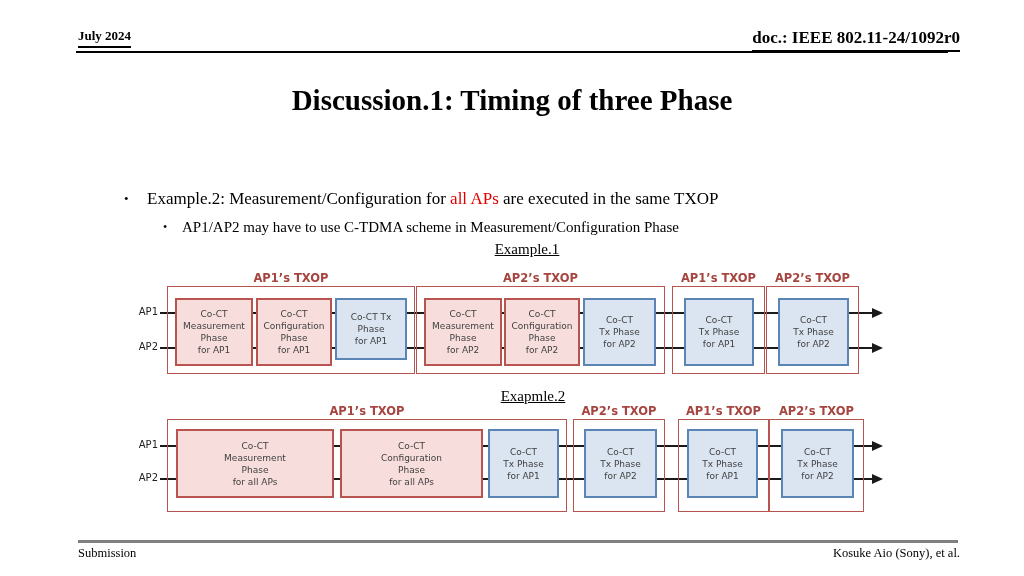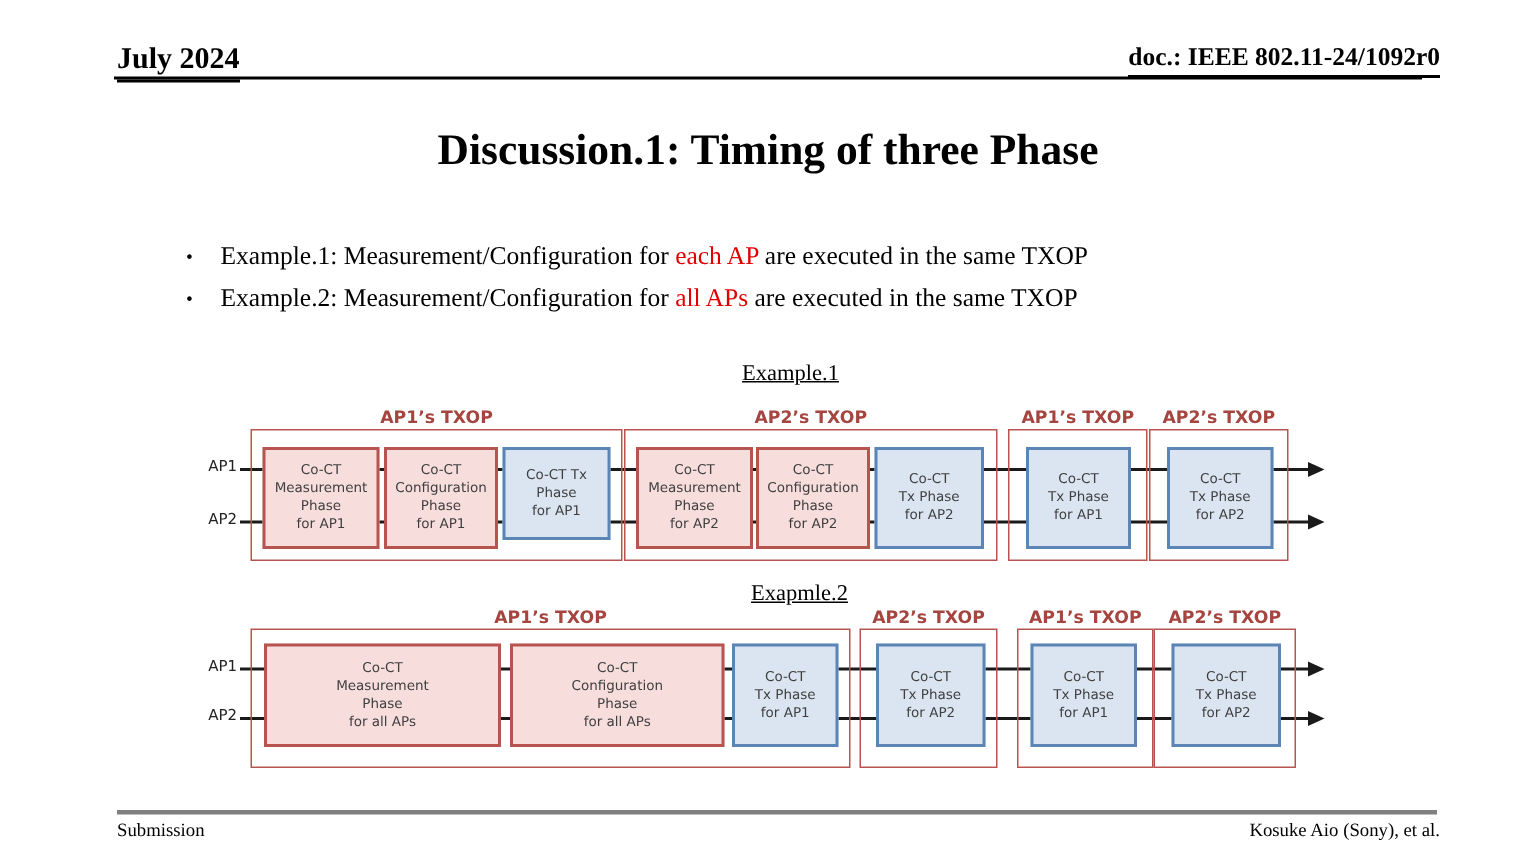--- a/index.html
+++ b/index.html
@@ -1,20 +1,20 @@
 <!DOCTYPE html>
 <html style="--pink-fill: #f7dedc; --pink-border: #b85450; --blue-fill: #dbe5f1; --blue-border: #5b85b5; --txop-border: #b85450; --txop-label: #a6453f; --hl-red: #e00000; --box-text: #3f3f3f; --line: #1a1a1a;"><head>
 <meta charset="utf-8">
 <style>
   html,body{margin:0;padding:0;background:#e8e8e8;}
   .slide{position:relative;width:1024px;height:576px;background:#ffffff;overflow:hidden;
          font-family:"Liberation Serif",serif;color:#000;}
 
   
-  .hdr-left{position:absolute;left:78px;top:28px;font-size:20px;font-weight:bold;
+  .hdr-left{position:absolute;left:78px;top:28px;font-size:13px;font-weight:bold;
             padding-bottom:2px;border-bottom:2px solid #000;}
   .hdr-right{position:absolute;right:64px;top:28px;font-size:17px;font-weight:bold;
              padding-bottom:2px;border-bottom:2px solid #000;}
   .hdr-rule{position:absolute;left:76px;top:51px;width:872px;height:2px;background:#000;}
 
   
   .slide-title{position:absolute;left:0;top:84px;width:1024px;text-align:center;
                font-size:29px;font-weight:bold;}
 
   
@@ -59,28 +59,28 @@
 <body>
 
 <div class="slide">
   <div class="hdr-left">July 2024</div>
   <div class="hdr-right">doc.: IEEE 802.11-24/1092r0</div>
   <div class="hdr-rule"></div>
 
   <div class="slide-title">Discussion.1: Timing of three Phase</div>
 
 
-  <div class="b b-sub">
-    <span class="dot">•</span><span><span>Example.1: Measurement/Configuration for </span><span class="red">each AP</span><span> are executed in the same TXOP</span></span>
-  </div>
 
   <div class="b b-sub b-sub2">
     <span class="dot">•</span><span><span>Example.2: Measurement/Configuration for </span><span class="red">all APs</span><span> are executed in the same TXOP</span></span>
   </div>
 
+  <div class="b b-note">
+    <span class="dot">•</span><span>AP1/AP2 may have to use C-TDMA scheme in Measurement/Configuration Phase</span>
+  </div>
 
   <div class="ftr-rule"></div>
   <div class="ftr ftr-left">Submission</div>
   <div class="ftr ftr-right">Kosuke Aio (Sony), et al.</div>
 <div class="diagram" style="top: 286px;">
       <div class="dg-title" style="left: 527px; top: -45px;">Example.1</div>
       <div class="hline" style="left: 160px; width: 712px; top: 26px;"></div>
       <div class="arrowhead" style="left: 872px; top: 22px;"></div>
       <div class="ap-label" style="top: 20px;">AP1</div>
       <div class="hline" style="left: 160px; width: 712px; top: 61px;"></div>

